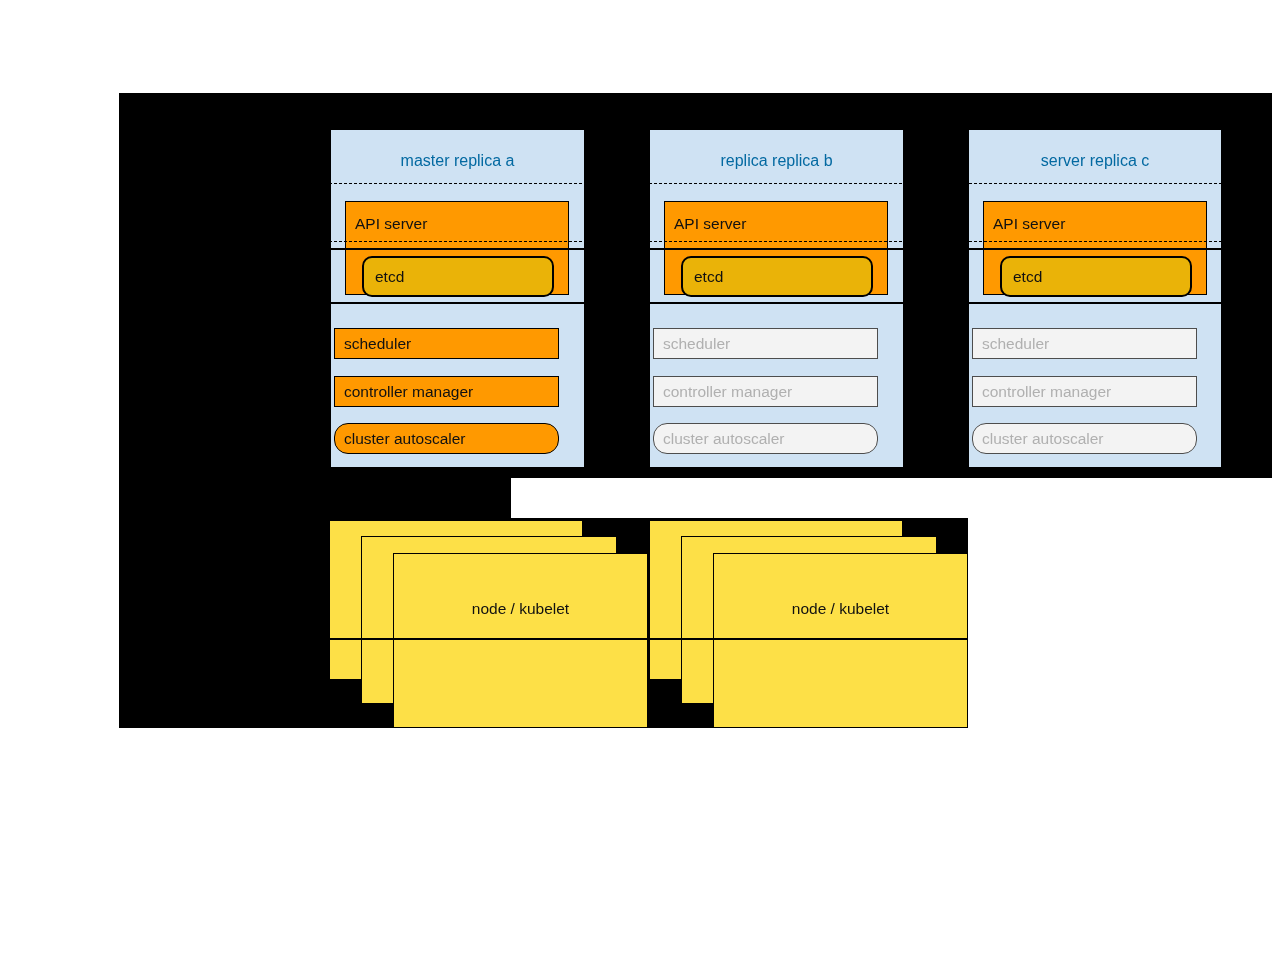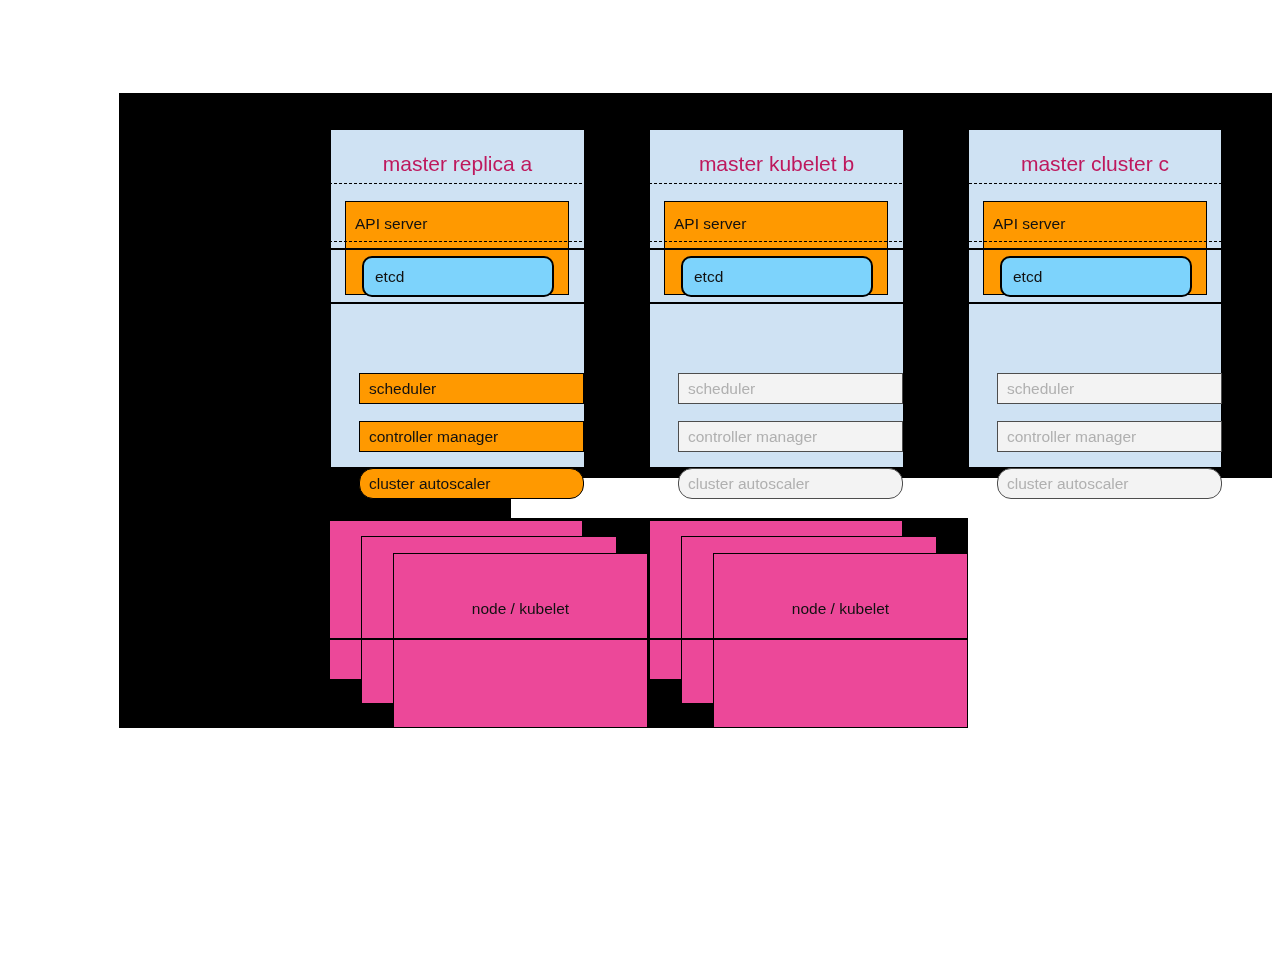--- a/index.html
+++ b/index.html
@@ -11,40 +11,40 @@
   .abs { position:absolute; }
   .black { background:#000000; z-index:0; }
 
   
   .master {
     position:absolute; top:129px; width:255px; height:339px;
     background:#cfe2f3; border:1px solid #000; z-index:10;
   }
   .master-title {
     position:absolute; top:22px; left:0; right:0;
-    text-align:center; font-size:21px; color:#be185d;
+    text-align:center; font-size:16px; color:#0369a1;
   }
   .api-box {
     position:absolute; left:14px; top:71px; width:224px; height:94px;
     background:#ff9900; border:1.5px solid #000;
   }
   .api-label { position:absolute; left:9px; top:13px; font-size:15.5px; color:#111; }
   .etcd-box {
     position:absolute; left:16px; top:54px; width:192px; height:41px;
-    background:#7dd3fc; border:2px solid #000; border-radius:10px;
+    background:#eab308; border:2px solid #000; border-radius:10px;
   }
   .etcd-label { position:absolute; left:11px; top:50%; transform:translateY(-50%); font-size:15.5px; color:#111; }
-  .comp { position:absolute; left:28px; width:225px; height:31px; background:#ff9900; border:1px solid #000;margin-top:45px; }
+  .comp { position:absolute; left:3px; width:225px; height:31px; background:#ff9900; border:1px solid #000; }
   .comp.c1 { top:198px; } .comp.c2 { top:246px; } .comp.c3 { top:293px;border-radius:14px; }
   .comp-label { position:absolute; left:9px; top:50%; transform:translateY(-50%); font-size:15.5px; color:#111; white-space:nowrap; }
   .comp.inactive { background:#f3f3f3; border:1px solid #4d4d4d; }
   .comp.inactive .comp-label { color:#b0b0b0; }
 
   
-  .node-box { position:absolute; background:#ec4899; border:1px solid #000; z-index:10; }
+  .node-box { position:absolute; background:#fde047; border:1px solid #000; z-index:10; }
   .node-label { position:absolute; top:46px; left:0; right:0; text-align:center; font-size:15.5px; color:#111; }
 
   
   .hline { position:absolute; left:119px; width:1153px; height:0; z-index:30; }
   .hline.dashed { border-top:1px dashed #000; }
   .hline.solid  { border-top:2px solid #000; }
   .hline.nodes  { width:849px; }
 </style>
 </head>
 <body>
@@ -66,40 +66,40 @@
   </div>
   <div class="comp c2">
     <span class="comp-label">controller manager</span>
   </div>
   <div class="comp c3">
     <span class="comp-label">cluster autoscaler</span>
   </div>
 </div>
 
 <div class="master" style="left:649px;">
-  <div class="master-title">master kubelet b</div>
+  <div class="master-title">replica replica b</div>
   <div class="api-box">
     <div class="api-label">API server</div>
     <div class="etcd-box">
       <div class="etcd-label">etcd</div>
     </div>
   </div>
   <div class="comp c1 inactive">
     <span class="comp-label">scheduler</span>
   </div>
   <div class="comp c2 inactive">
     <span class="comp-label">controller manager</span>
   </div>
   <div class="comp c3 inactive">
     <span class="comp-label">cluster autoscaler</span>
   </div>
 </div>
 
 <div class="master" style="left:968px; width:254px;">
-  <div class="master-title">master cluster c</div>
+  <div class="master-title">server replica c</div>
   <div class="api-box">
     <div class="api-label">API server</div>
     <div class="etcd-box">
       <div class="etcd-label">etcd</div>
     </div>
   </div>
   <div class="comp c1 inactive">
     <span class="comp-label">scheduler</span>
   </div>
   <div class="comp c2 inactive">

